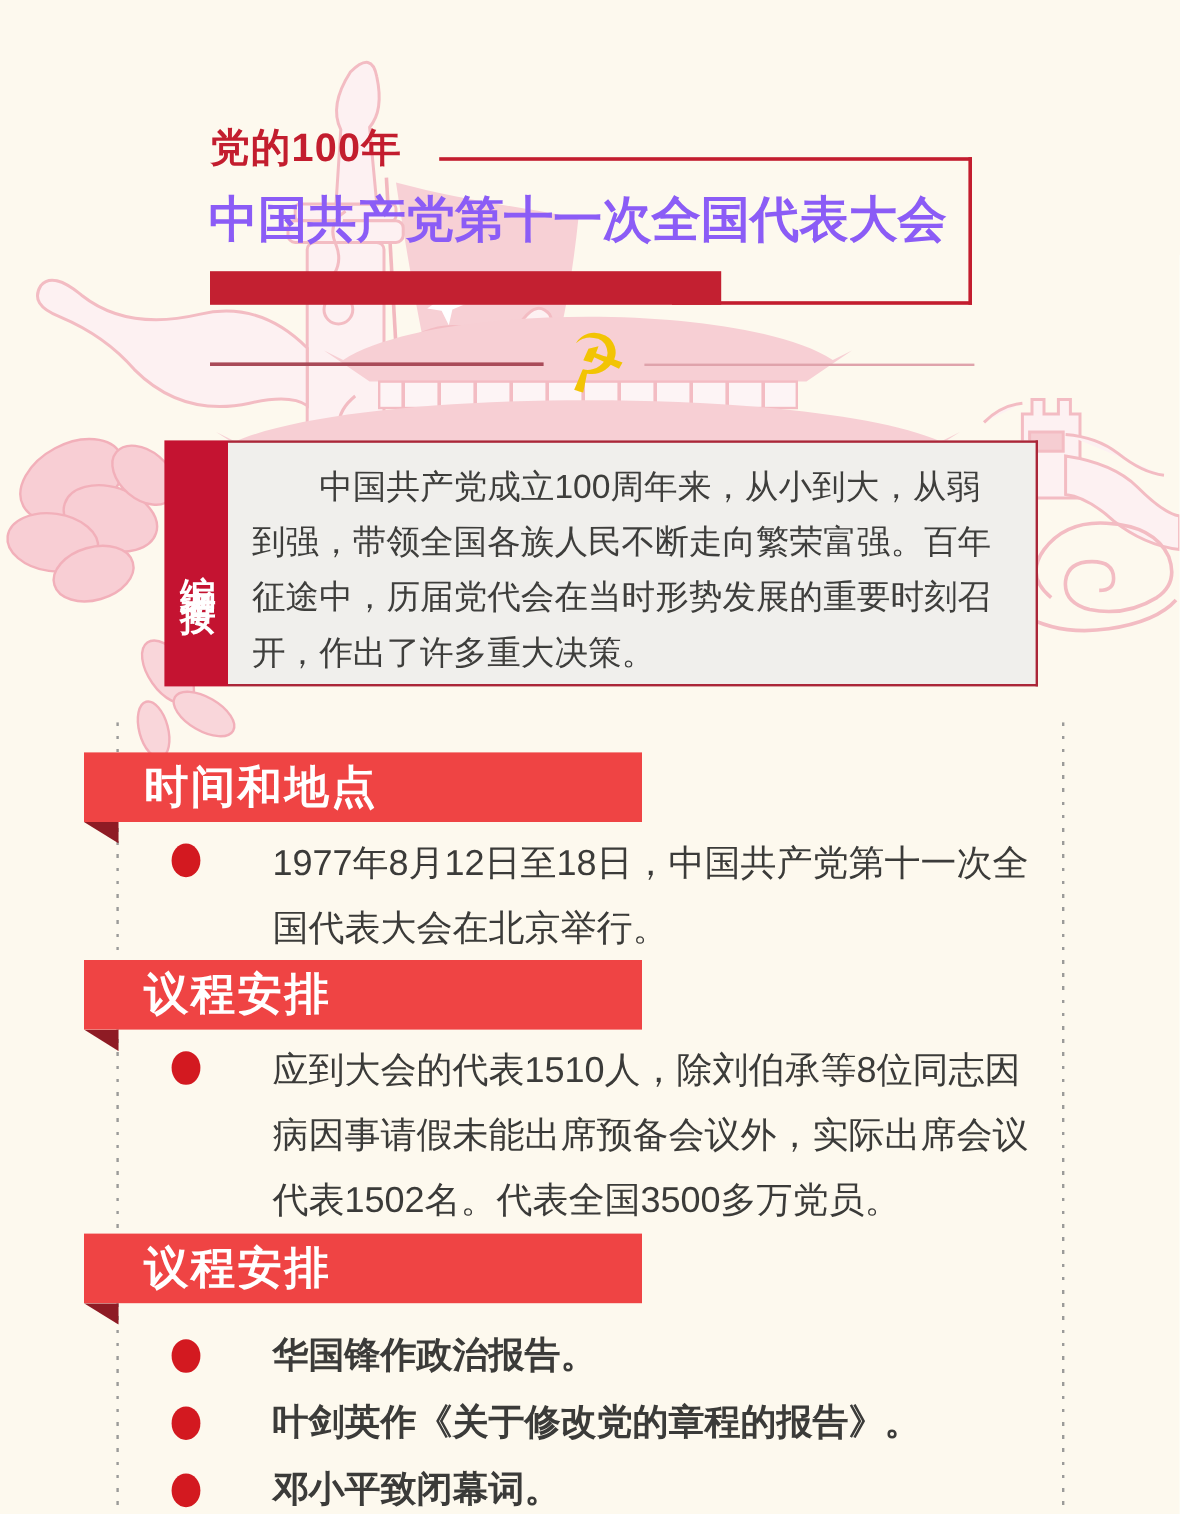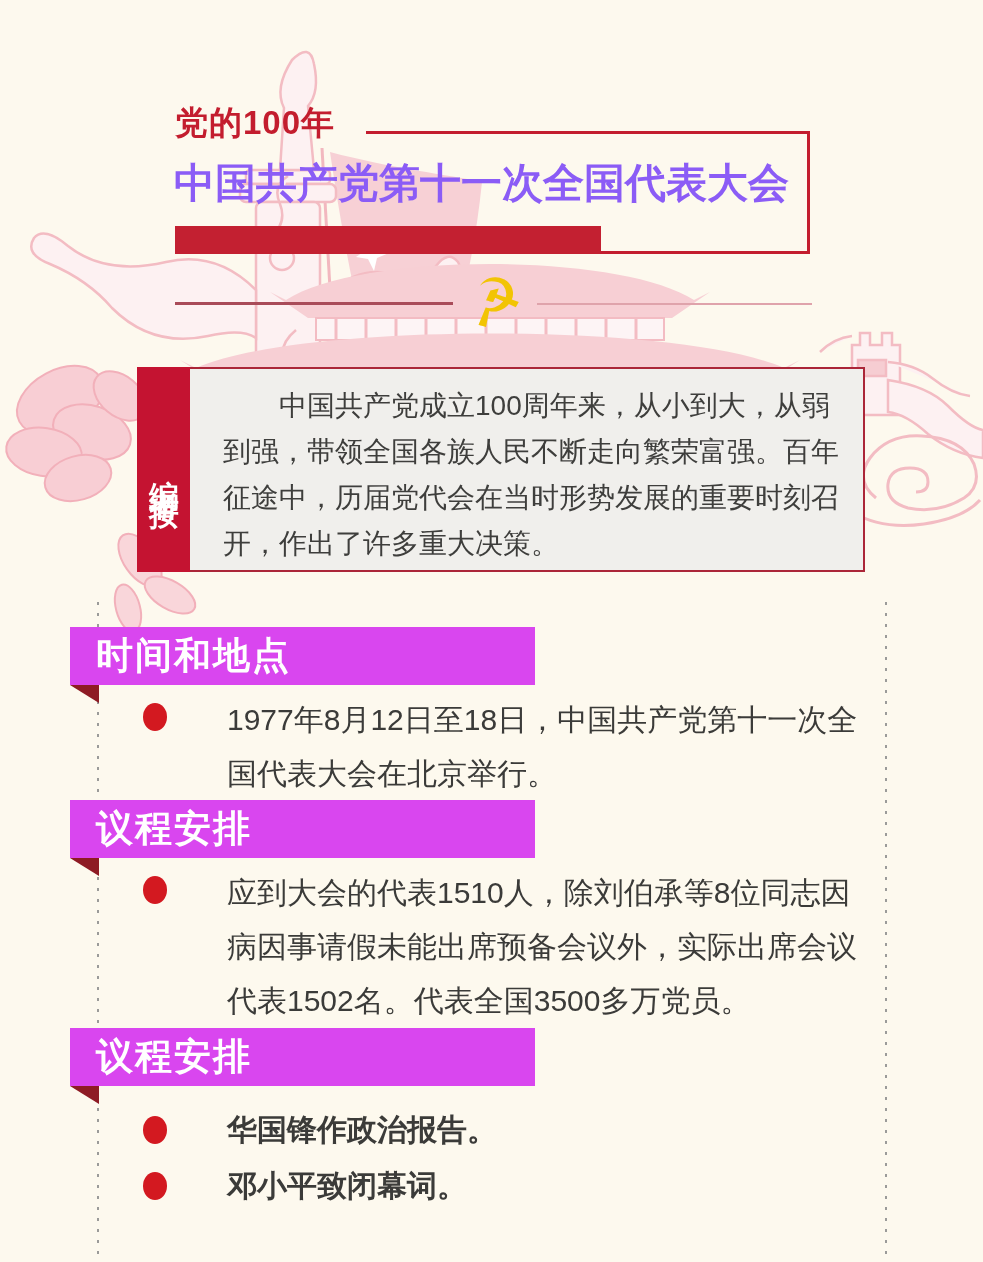--- a/index.html
+++ b/index.html
@@ -38,40 +38,40 @@
 
   
   .note-label{
     position:absolute;left:137px;top:367px;width:53px;height:205px;background:#c41331;
     display:flex;align-items:center;justify-content:center;
     writing-mode:vertical-rl;
     color:#fff;font-size:30px;font-weight:bold;letter-spacing:9px;
   }
   .note-box{
     position:absolute;left:190px;top:367px;width:675px;height:205px;
-    background:#f0efec;border:2px solid #ab2638;border-left:none;box-sizing:border-box;padding-left:13px;
+    background:#f0efec;border:2px solid #ab2638;border-left:none;box-sizing:border-box;
   }
   .note-text{
     margin:14px 22px 0 20px;
     font-size:28px;line-height:46px;color:#3e3e3c;text-indent:2em;
   }
 
   
   .dotline{
     position:absolute;top:602px;width:2px;height:660px;
     background:repeating-linear-gradient(to bottom,#9b9b99 0 3px,transparent 3px 11px);
   }
   .dotline.left{left:97px;}
   .dotline.right{left:885px;}
 
   
   .section{position:absolute;left:0;width:983px;}
   .ribbon{
-    position:absolute;left:70px;top:0;width:465px;height:58px;background:#d946ef;
-    color:#fff;font-size:37px;font-weight:bold;line-height:58px;padding-left:26px;
+    position:absolute;left:70px;top:0;width:465px;height:58px;background:#ef4444;
+    color:#fff;font-size:37px;font-weight:bold;line-height:58px;padding-left:50px;
     box-sizing:border-box;letter-spacing:2px;
   }
   
   .fold{
     position:absolute;left:70px;top:58px;width:29px;height:18px;background:#8e1b24;
     clip-path:polygon(0 0,100% 0,100% 100%);
   }
   .bullets{position:absolute;left:143px;top:66px;width:737px;}
   .bullet-item{display:flex;margin-bottom:10px;gap:47px;}
   .bullet-dot{
@@ -219,19 +219,23 @@
     <div class="section tight" style="top:1028px;">
       <div class="ribbon">议程安排</div>
       <div class="fold"></div>
       <div class="bullets" style="top:80px;">
         <div class="bullet-item">
           <span class="bullet-dot"></span>
           <div class="bullet-text">华国锋作政治报告。</div>
         </div>
         <div class="bullet-item">
           <span class="bullet-dot"></span>
+          <div class="bullet-text">叶剑英作《关于修改党的章程的报告》。</div>
+        </div>
+        <div class="bullet-item">
+          <span class="bullet-dot"></span>
           <div class="bullet-text">邓小平致闭幕词。</div>
         </div>
       </div>
     </div>
 
   </div>
 </div>
 
 </body></html>

